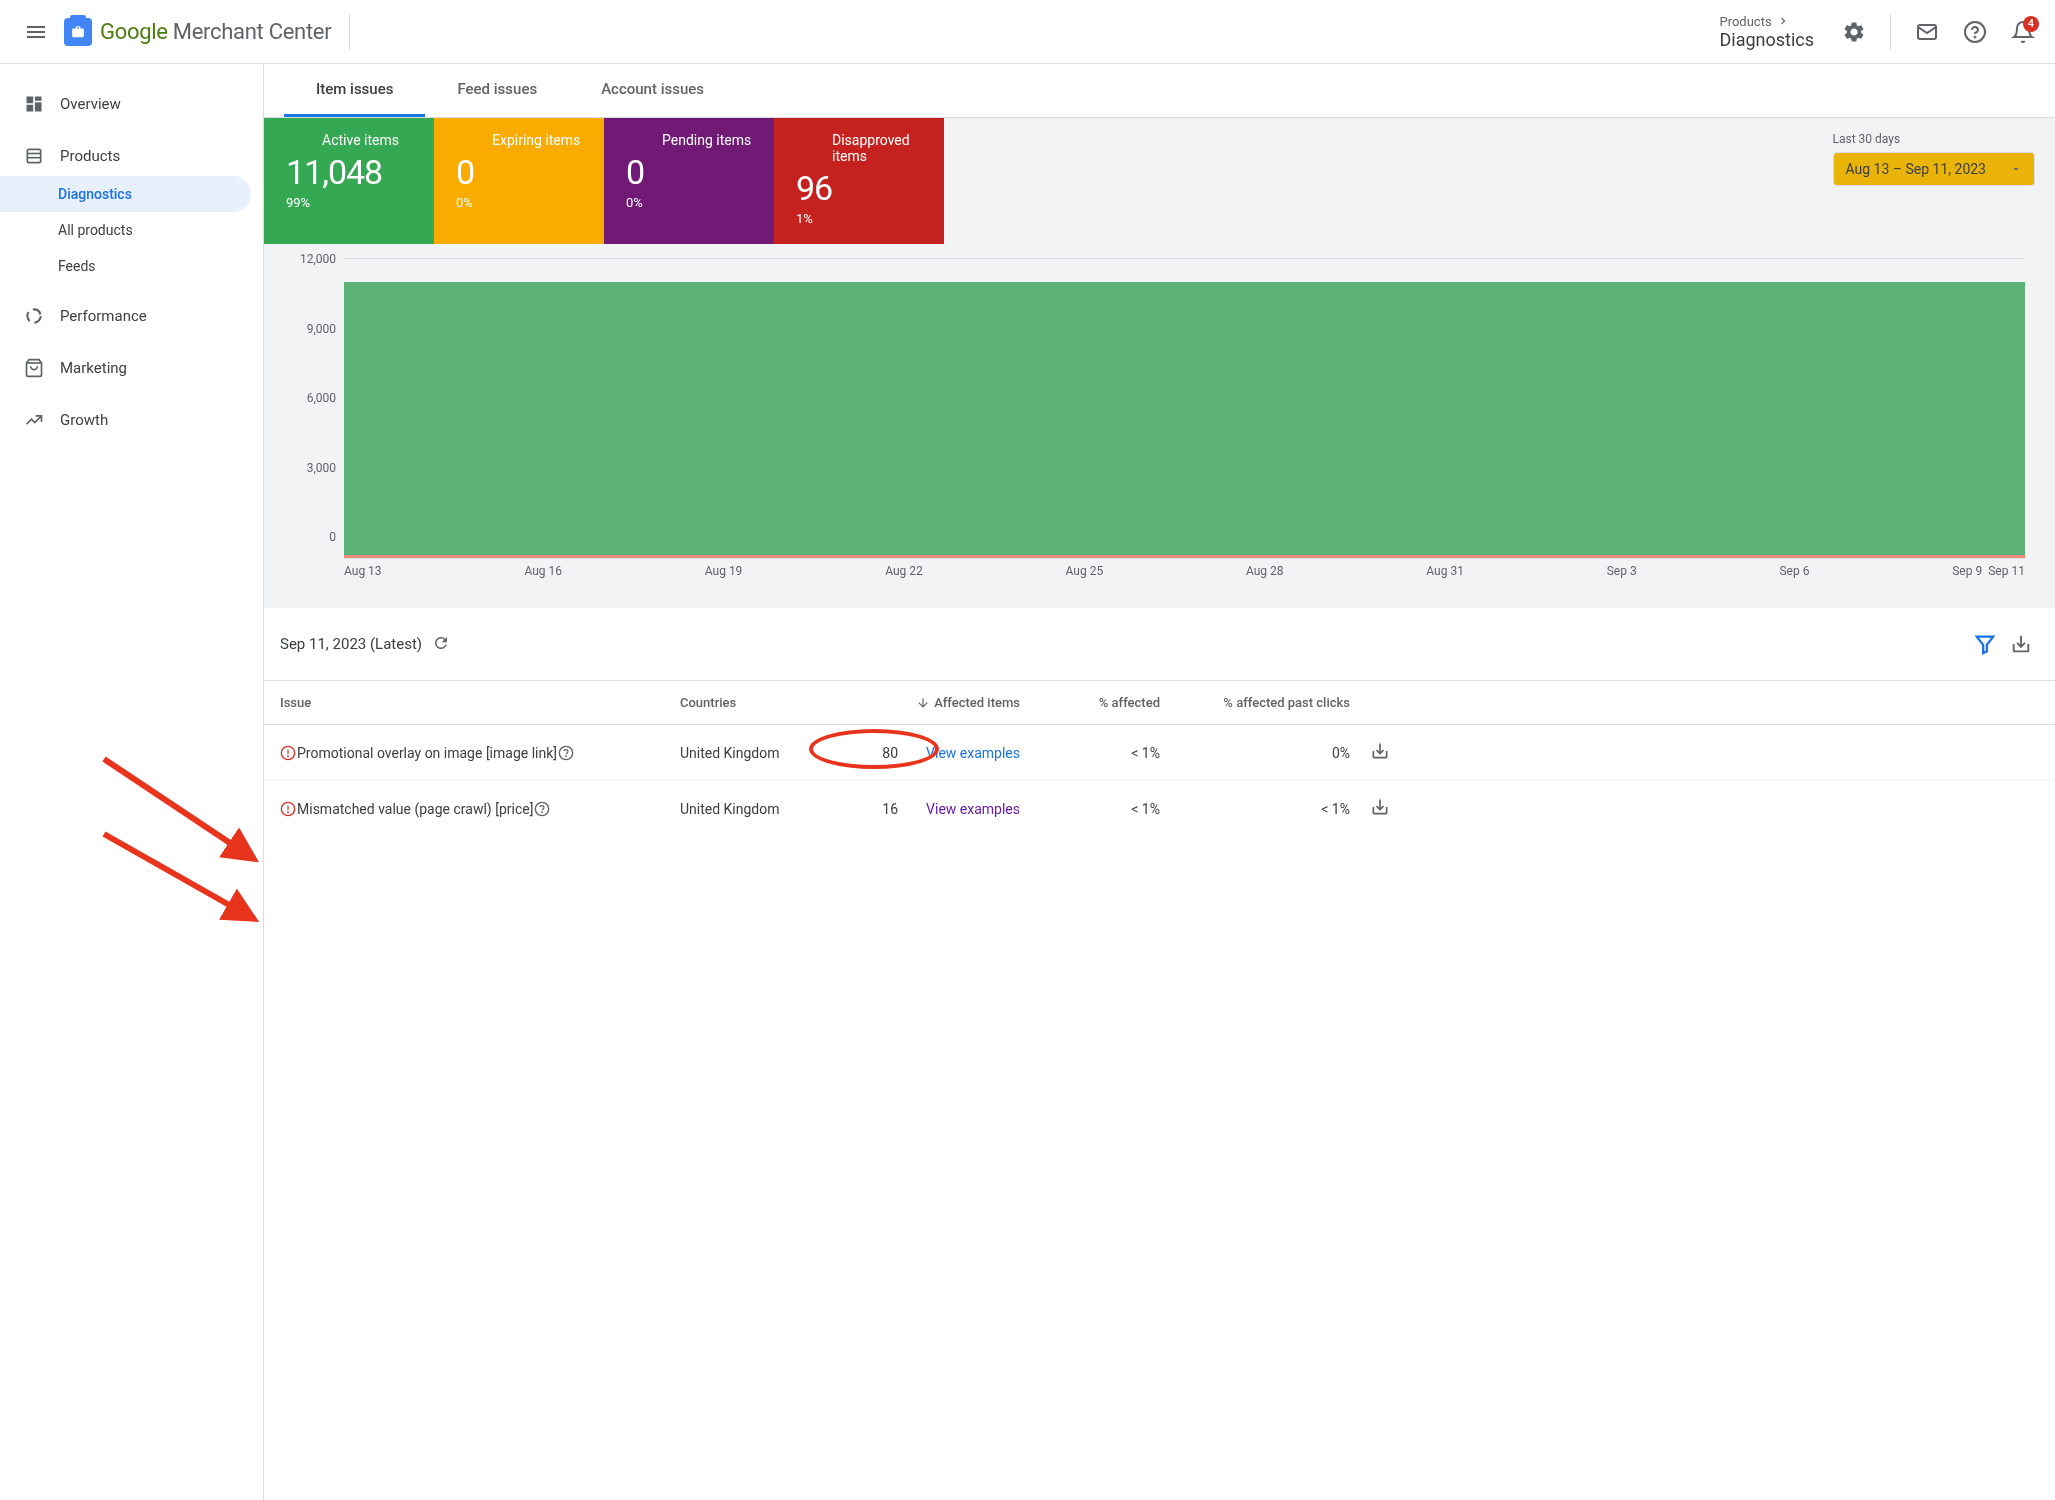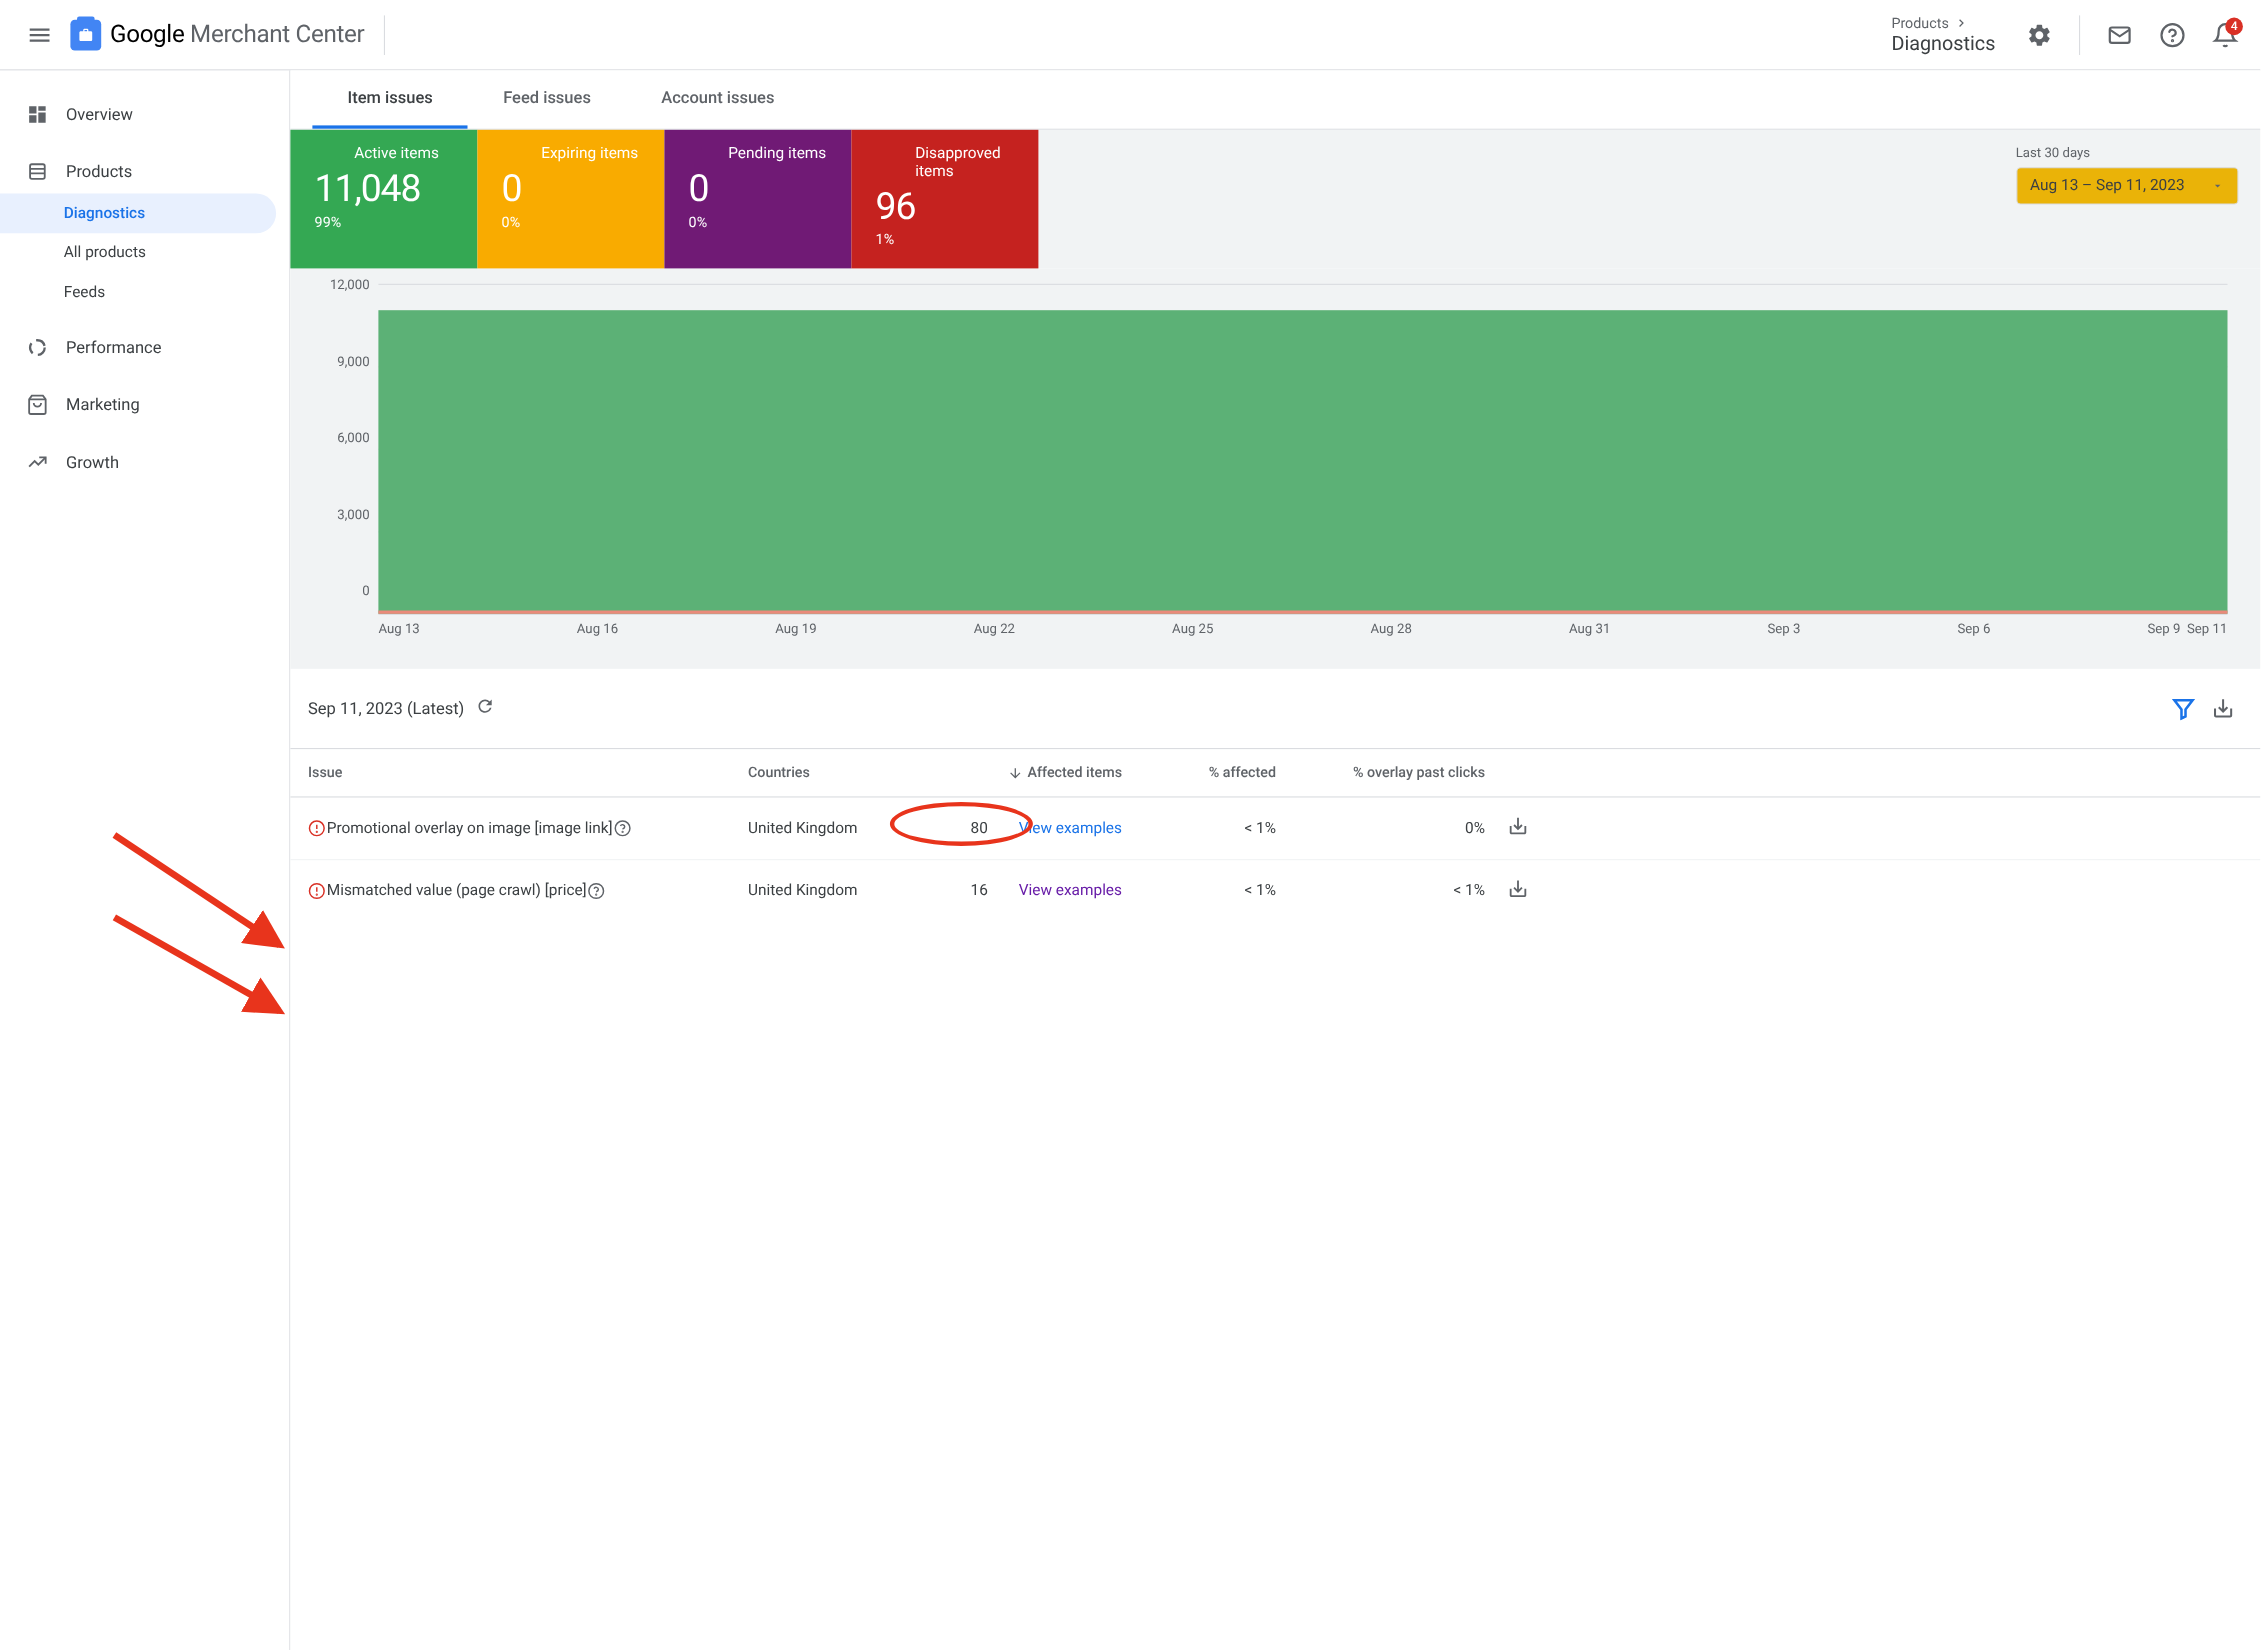--- a/index.html
+++ b/index.html
@@ -6,21 +6,21 @@
   body { font-family: 'Google Sans', Roboto, Arial, sans-serif; color: #3c4043; background:#fff; font-size:14px; }
   
   
   .header { height: 64px; border-bottom: 1px solid #dadce0; display:flex; align-items:center; padding: 0 12px; }
   .menu-btn { width:48px; height:48px; display:flex; align-items:center; justify-content:center; cursor:pointer; border-radius:50%; }
   .logo-wrap { display:flex; align-items:center; gap:8px; margin-left:4px; }
   .logo-icon { width:28px; height:28px; background:#4285f4; border-radius:4px; position:relative; display:flex; align-items:center; justify-content:center; }
   .logo-icon::before { content:''; position:absolute; top:-3px; left:6px; right:6px; height:4px; background:#4285f4; border-radius:2px 2px 0 0; }
   .logo-icon svg { fill:#fff; }
   .logo-text { font-size:22px; color:#5f6368; letter-spacing:-0.3px; }
-  .logo-text .g { color:#000000; font-weight:400;text-align:center; }
+  .logo-text .g { color:#4d7c0f; font-weight:400;text-align:center; }
   .logo-text .product { font-weight:400; }
   .header-divider { width:1px; height:36px; background:#dadce0; margin:0 18px; }
   .header-spacer { flex:1; }
   .breadcrumb { display:flex; flex-direction:column; font-size:13px; color:#5f6368; margin-right:20px; }
   .breadcrumb-top { display:flex; align-items:center; gap:4px; }
   .breadcrumb-page { font-size:18px; color:#3c4043; font-weight:400; }
   .header-icons { display:flex; align-items:center; gap:8px; }
   .header-icon-btn { width:40px; height:40px; display:flex; align-items:center; justify-content:center; cursor:pointer; border-radius:50%; position:relative; }
   .badge { position:absolute; top:4px; right:4px; background:#d93025; color:#fff; font-size:11px; border-radius:50%; width:16px; height:16px; display:flex; align-items:center; justify-content:center; font-weight:500; }
   
@@ -338,21 +338,21 @@
       <div class="table-head">
         <div class="col-issue">Issue</div>
         <div class="col-countries">Countries</div>
         <div class="col-affected">
           <svg width="14" height="14" viewBox="0 0 24 24" fill="#5f6368">
               <path d="M20 12l-1.41-1.41L13 16.17V4h-2v12.17l-5.58-5.59L4 12l8 8 8-8z"></path>
             </svg>
           <span>Affected items</span>
         </div>
         <div class="col-pct">% affected</div>
-        <div class="col-pct-clicks">% overlay past clicks</div>
+        <div class="col-pct-clicks">% affected past clicks</div>
         <div class="col-dl"></div>
       </div>
 
       <div class="table-row">
         <div class="issue-cell">
           <svg class="error-icon" width="16" height="16" viewBox="0 0 24 24" fill="none" stroke="#d93025" stroke-width="2">
               <circle cx="12" cy="12" r="10"></circle>
               <line x1="12" y1="7" x2="12" y2="13"></line>
               <circle cx="12" cy="17" r="0.5" fill="#d93025"></circle>
             </svg>

